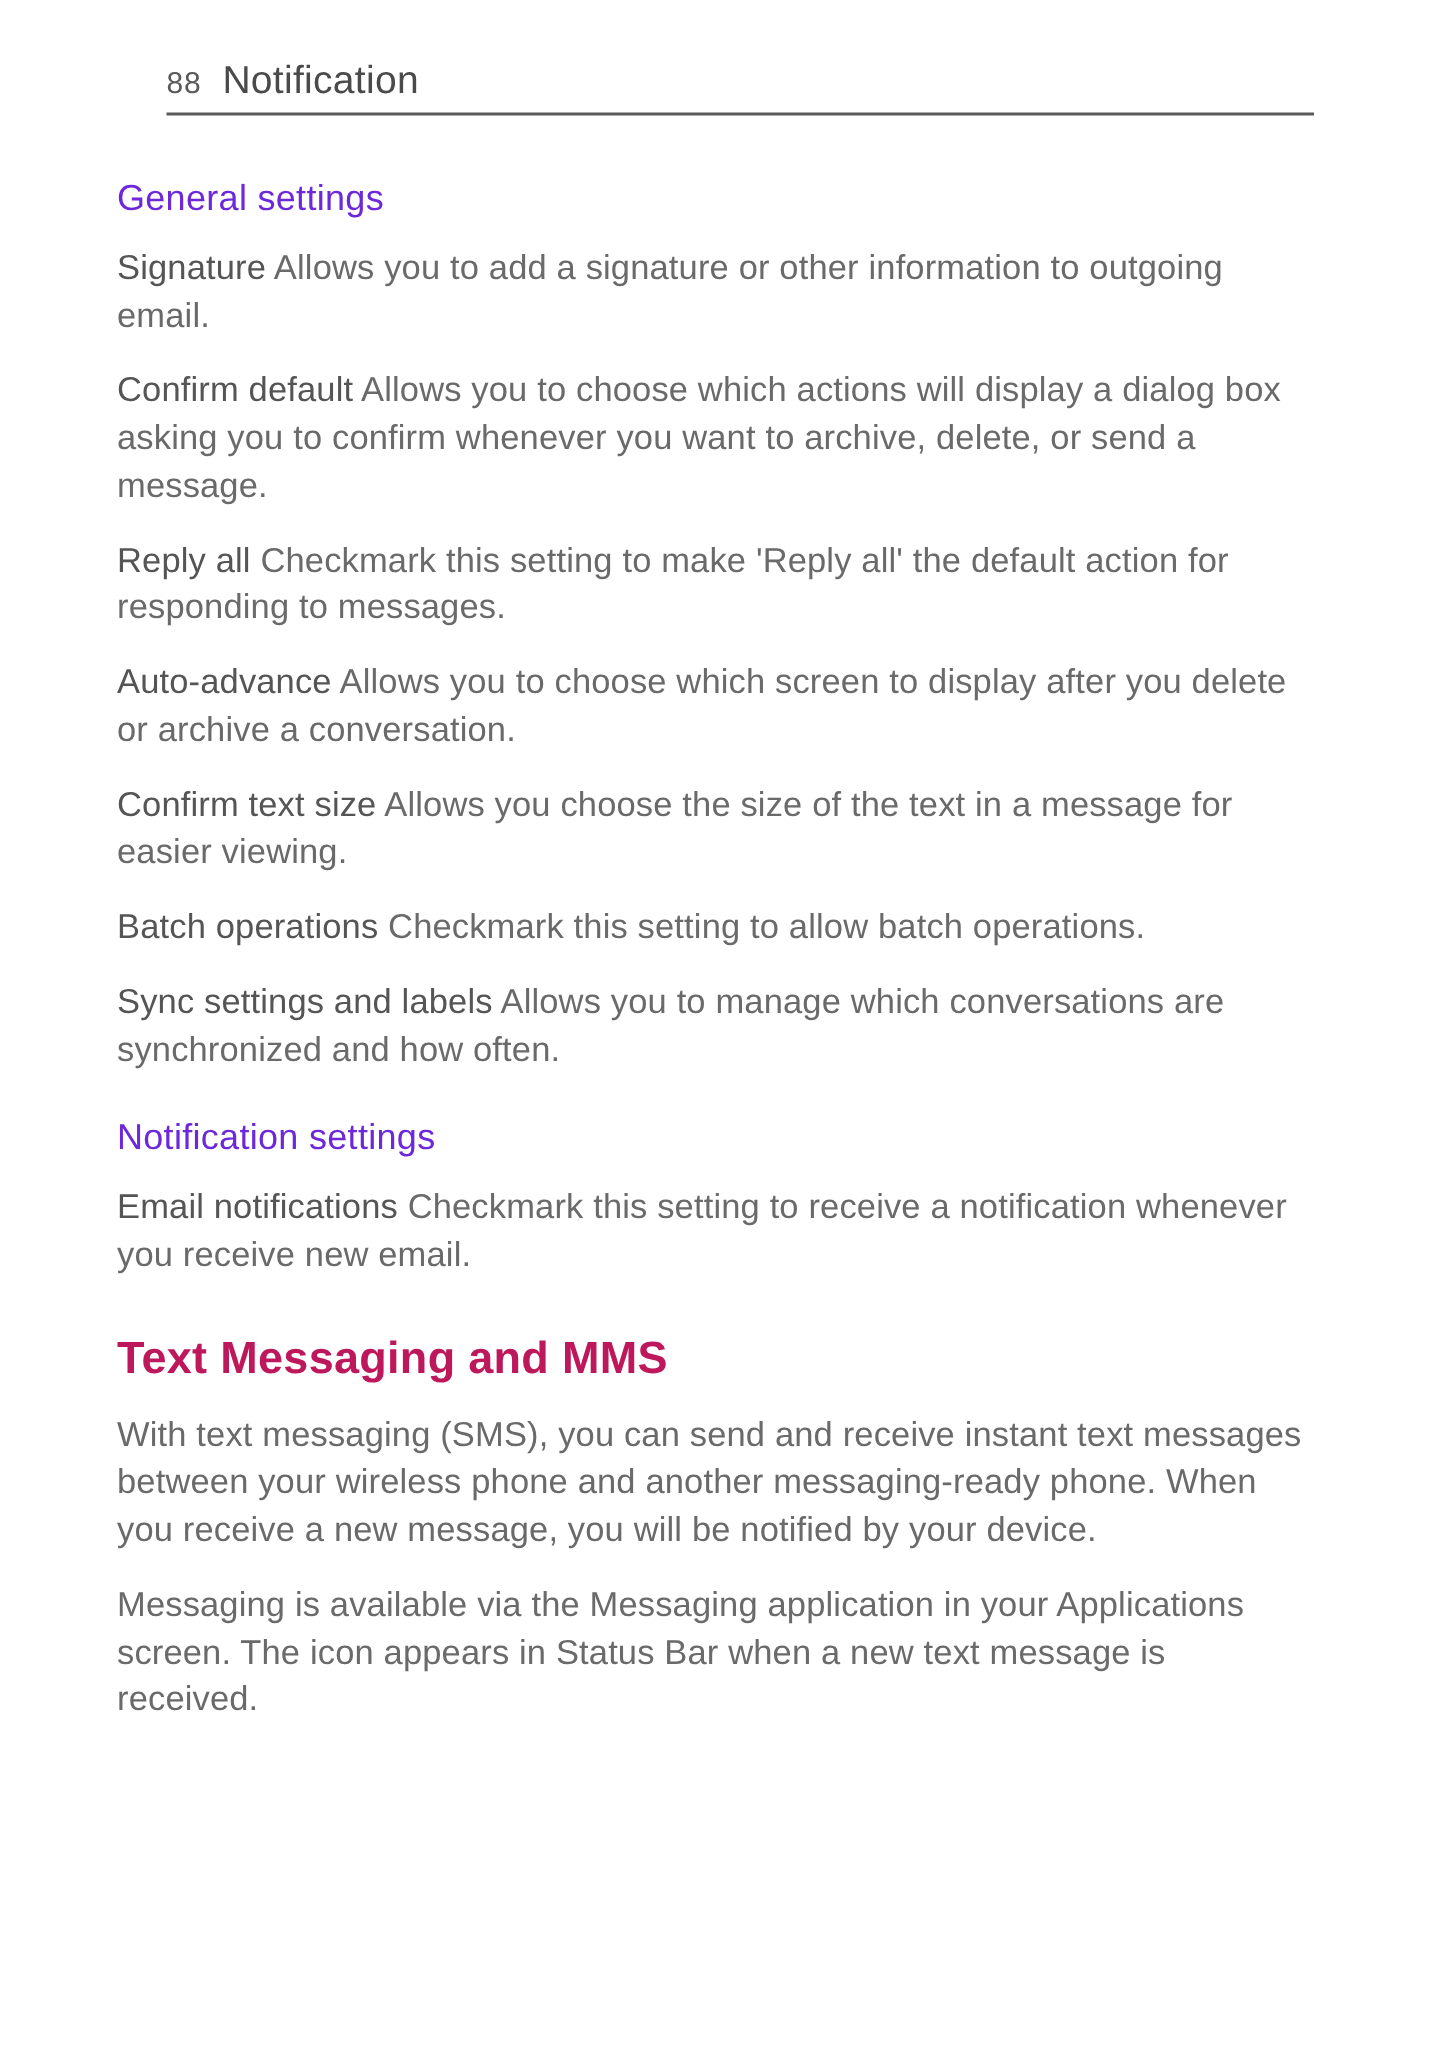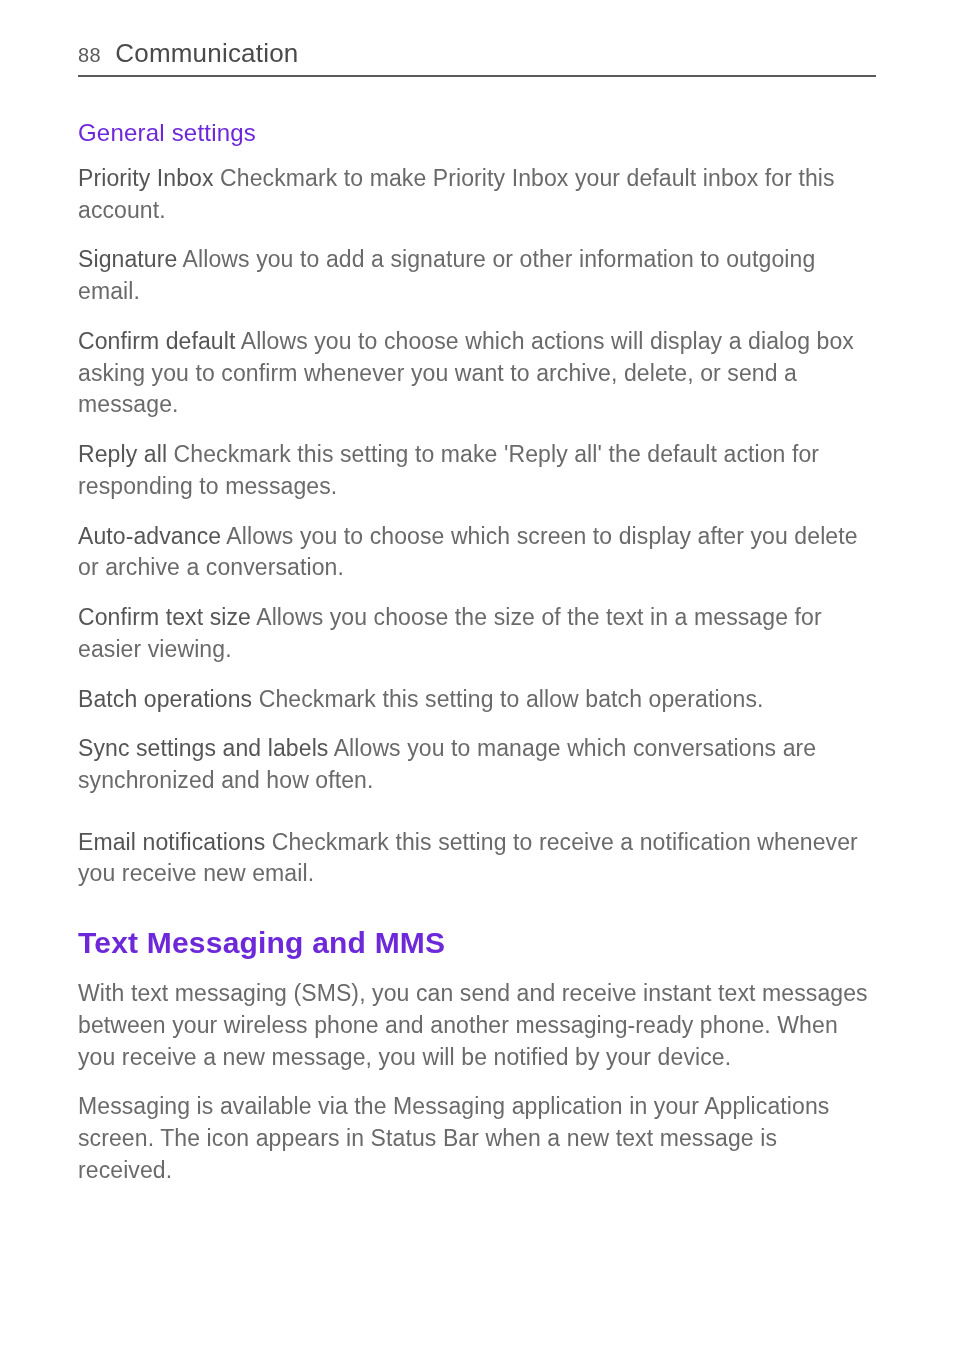--- a/index.html
+++ b/index.html
@@ -1,40 +1,37 @@
 <!DOCTYPE html>
 <html><head>
 <meta charset="utf-8">
 <style>
   * { margin: 0; padding: 0; box-sizing: border-box; }
   html, body { width: 954px; height: 1372px; background: #fff; font-family: Arial, Helvetica, sans-serif; color: #5a5a5a; }
   .page { padding: 38px 78px 0 78px; }
-  .header-row { display: flex; align-items: baseline; border-bottom: 2px solid #5a5a5a; padding-bottom: 6px; margin-bottom: 42px; }
+  .header-row { display: flex; align-items: baseline; border-bottom: 2px solid #5a5a5a; padding-bottom: 6px; margin-bottom: 42px; margin-left: 33px; }
   .page-num { font-size: 20px; color: #5a5a5a; margin-right: 14px; font-weight: 400; letter-spacing: 0.5px; }
   .chapter { font-size: 26px; color: #4a4a4a; font-weight: 400; letter-spacing: 0.2px; }
   .sub-heading { color: #6d28d9; font-size: 24px; font-weight: 400; margin-bottom: 16px; letter-spacing: 0.2px; }
   .para { font-size: 23px; line-height: 1.38; color: #6a6a6a; margin-bottom: 18px; letter-spacing: 0.1px; }
   .term { color: #555; font-weight: 400; }
-  .section-title { color: #6d28d9; font-size: 30px; font-weight: 700; margin-top: 36px; margin-bottom: 18px; letter-spacing: 0.2px; }
+  .section-title { color: #be185d; font-size: 30px; font-weight: 700; margin-top: 36px; margin-bottom: 18px; letter-spacing: 0.2px; }
 </style>
 </head>
 <body>
 
 <div class="page">
 
   <div class="header-row">
     <span class="page-num">88</span>
-    <span class="chapter">Communication</span>
+    <span class="chapter">Notification</span>
   </div>
 
   <div class="sub-heading">General settings</div>
 
-  <p class="para">
-    <span class="term">Priority Inbox</span><span> Checkmark to make Priority Inbox your default inbox for this account.</span>
-  </p>
   <p class="para">
     <span class="term">Signature</span><span>  Allows you to add a signature or other information to outgoing email.</span>
   </p>
   <p class="para">
     <span class="term">Confirm default</span><span>  Allows you to choose which actions will display a dialog box asking you to confirm whenever you want to archive, delete, or send a message.</span>
   </p>
   <p class="para">
     <span class="term">Reply all</span><span> Checkmark this setting to make 'Reply all' the default action for responding to messages.</span>
   </p>
   <p class="para">
@@ -43,20 +40,21 @@
   <p class="para">
     <span class="term">Confirm text size</span><span> Allows you choose the size of the text in a message for easier viewing.</span>
   </p>
   <p class="para">
     <span class="term">Batch operations</span><span> Checkmark this setting to allow batch operations.</span>
   </p>
   <p class="para" style="margin-bottom:30px;">
     <span class="term">Sync settings and labels</span><span> Allows you to manage which conversations are synchronized and how often.</span>
   </p>
 
+  <div class="sub-heading">Notification settings</div>
 
   <p class="para">
     <span class="term">Email notifications</span><span>  Checkmark this setting to receive a notification whenever you receive new email.</span>
   </p>
 
   <div class="section-title">Text Messaging and MMS</div>
 
   <p class="para">With text messaging (SMS), you can send and receive instant text messages between your wireless phone and another messaging-ready phone. When you receive a new message, you will be notified by your device.</p>
   <p class="para">Messaging is available via the Messaging application in your Applications screen. The icon appears in Status Bar when a new text message is received.</p>
 

